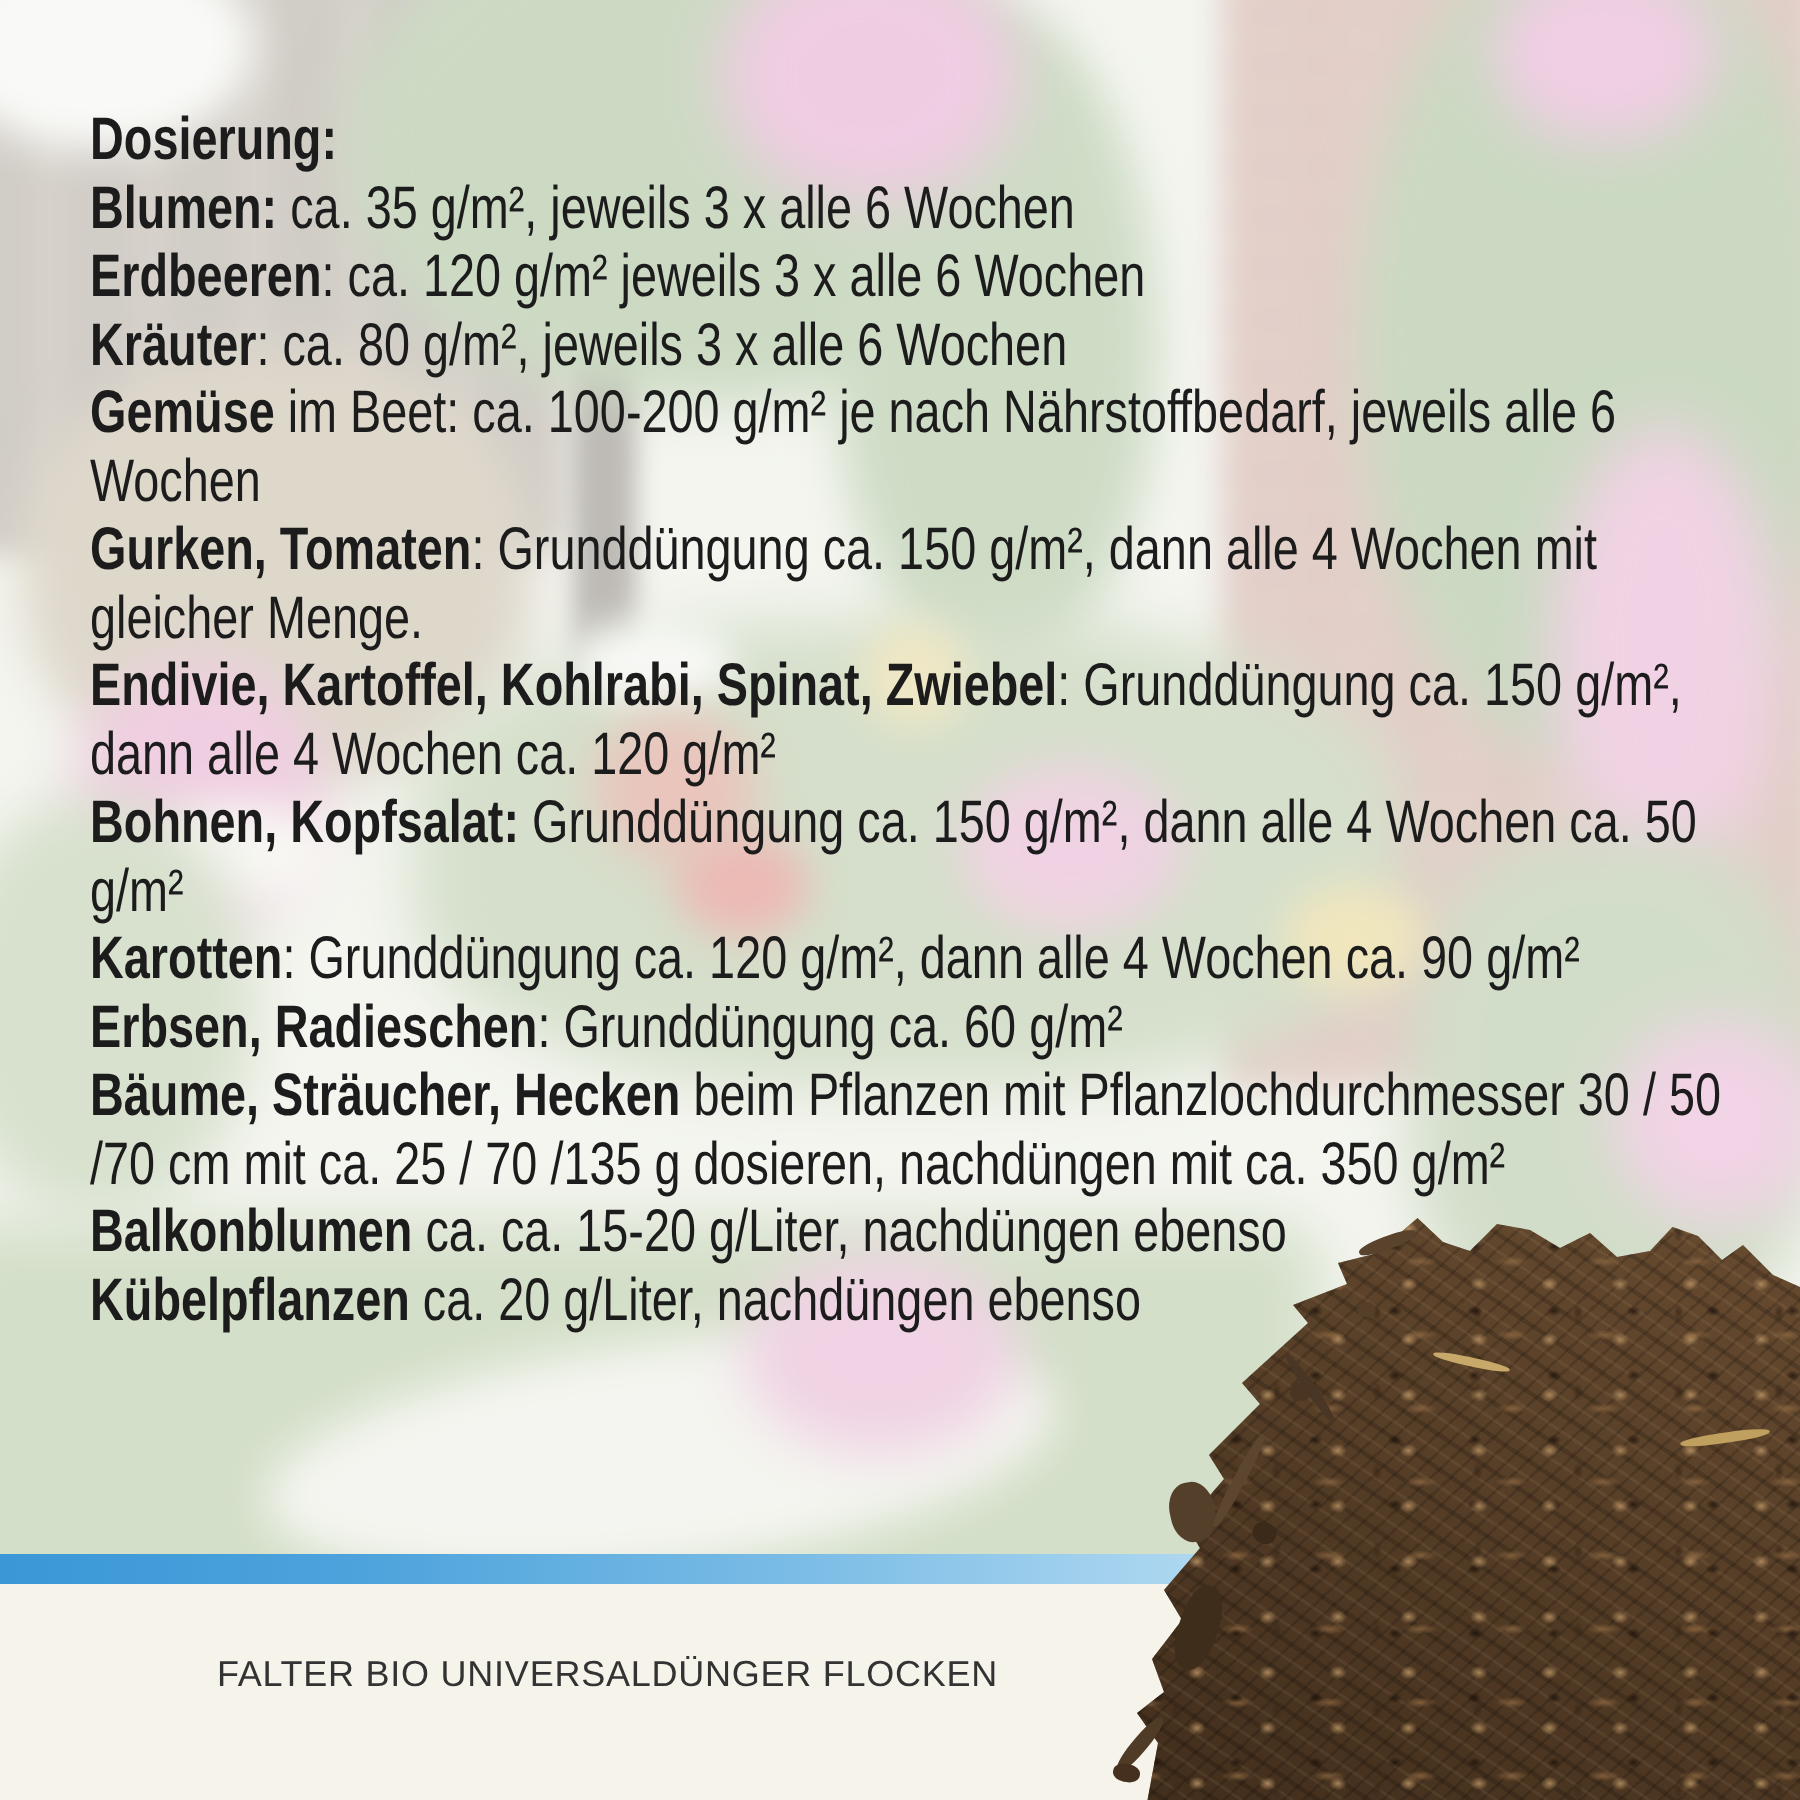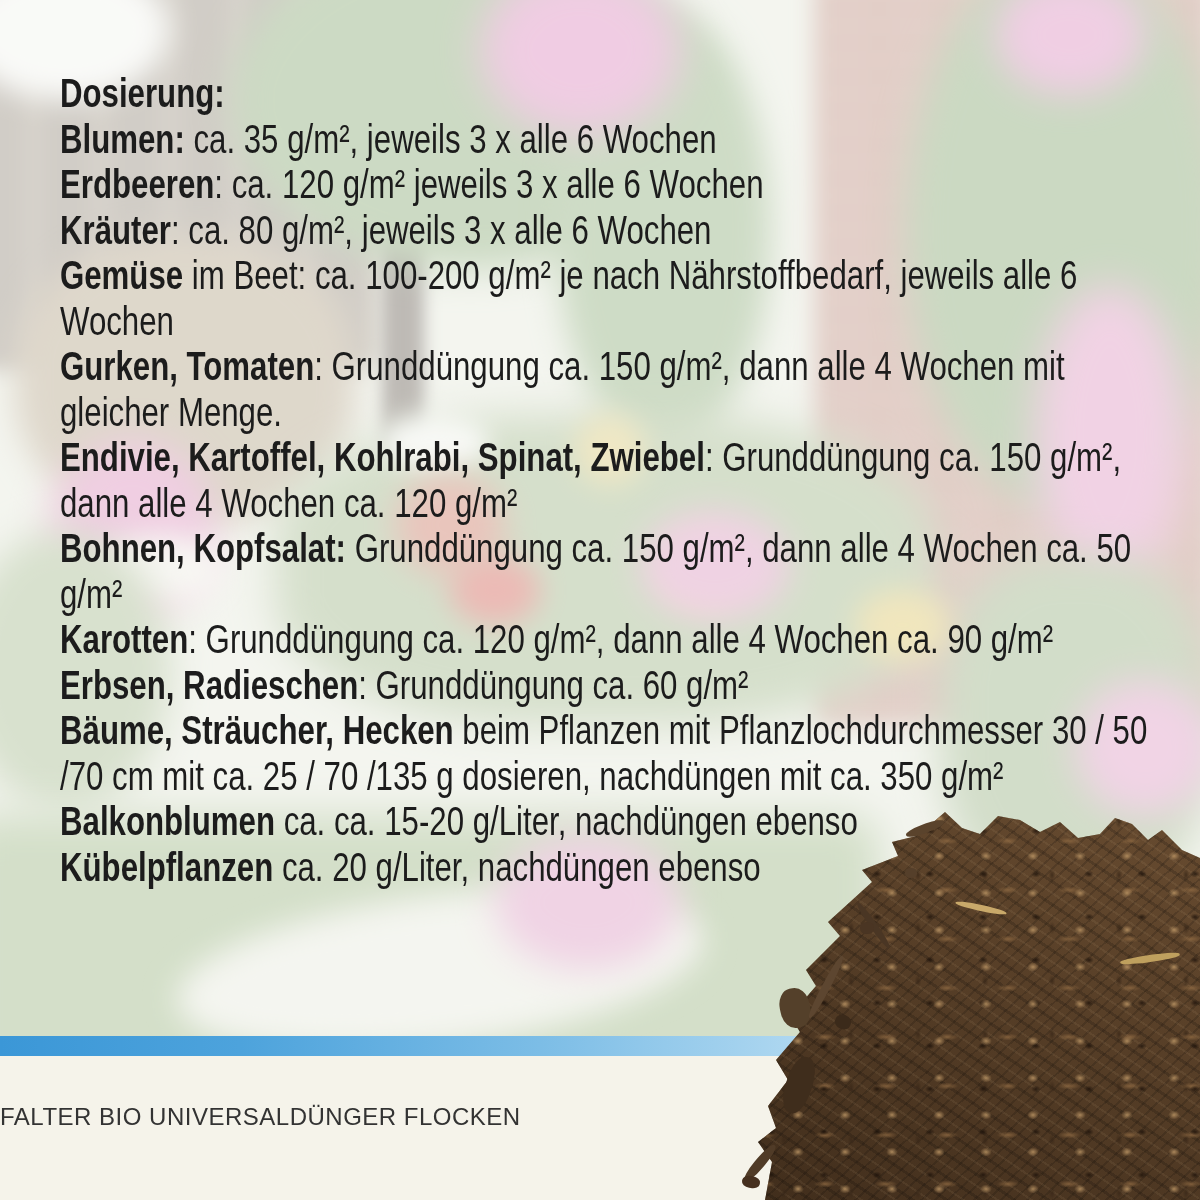--- a/index.html
+++ b/index.html
@@ -50,21 +50,21 @@
     font-size:40px;line-height:45.5px;color:#1c1c1c;font-weight:400;}
   .dosage p{margin:0;}
   .b{font-weight:700;}
 
   
   .stripe{position:absolute;left:0;top:1036px;width:1200px;height:20px;z-index:2;
     background:linear-gradient(90deg,#3b97d7 0%,#4da3dc 20%,#7cbde6 45%,#b7dcf2 70%,#e2f1fa 92%,#ecf6fc 100%);}
 
   
   .footer{position:absolute;left:0;top:1056px;width:1200px;height:144px;background:#f5f3ea;z-index:2;}
-  .caption{position:absolute;left:0;top:1103px;width:810px;text-align:left;z-index:3;
+  .caption{position:absolute;left:0;top:1103px;width:810px;text-align:center;z-index:3;
     font-size:24px;letter-spacing:.5px;color:#333;}
 
   
   .bark{position:absolute;left:740px;top:810px;width:460px;height:390px;z-index:5;}
   .bark-fill{position:absolute;left:0;top:0;width:100%;height:100%;
     clip-path:polygon(190px 15px,205px 2px,222px 18px,240px 24px,258px 6px,280px 10px,300px 22px,
       320px 12px,338px 28px,360px 24px,375px 8px,392px 14px,408px 30px,422px 20px,442px 40px,460px 48px,
       460px 390px,25px 390px,32px 352px,18px 332px,36px 318px,28px 296px,48px 270px,36px 250px,
       60px 222px,50px 206px,76px 176px,66px 160px,100px 126px,88px 112px,132px 72px,122px 60px,
       158px 46px,152px 32px,176px 26px);

